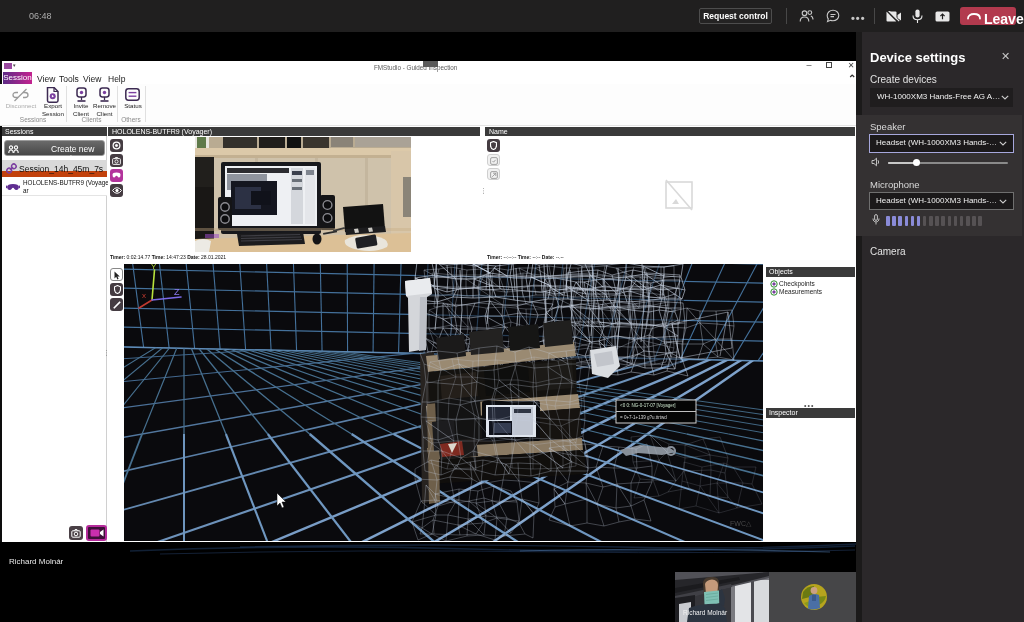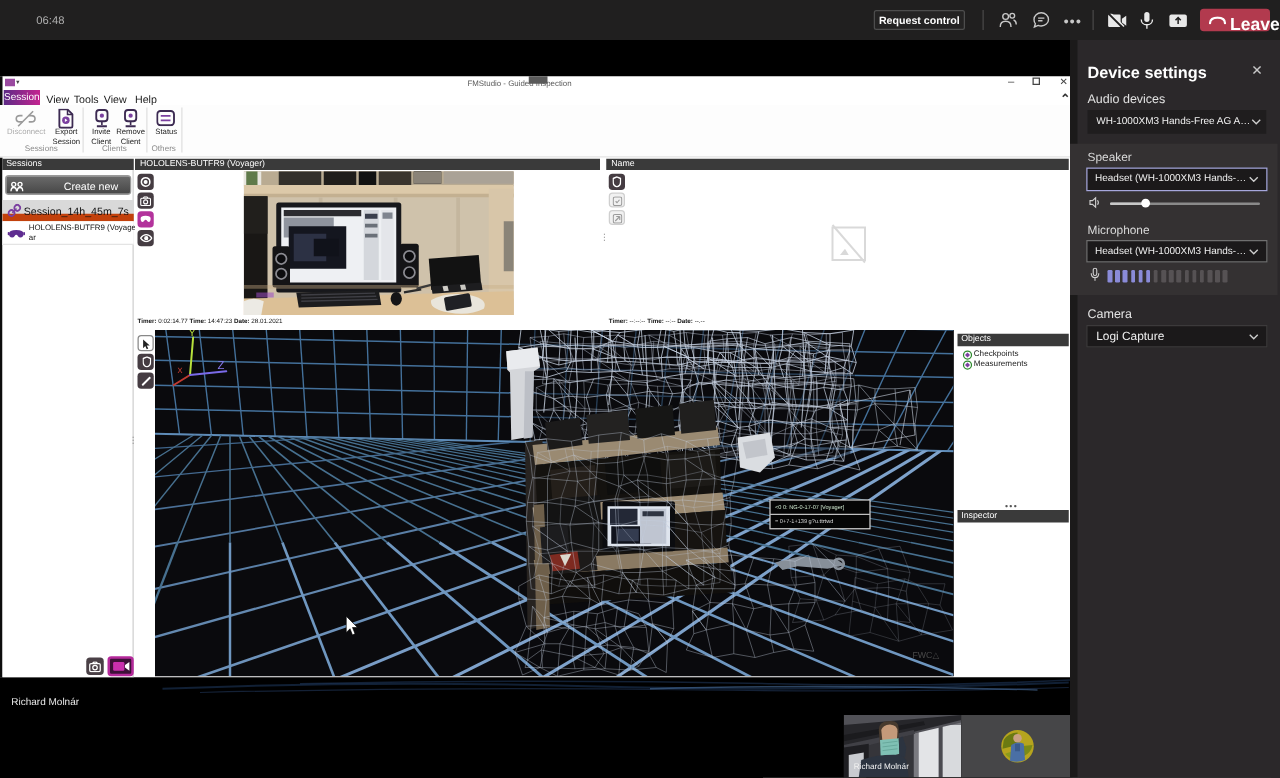--- a/index.html
+++ b/index.html
@@ -596,21 +596,21 @@
       <path d="M40 24 Q45 20.5 50 23 L51 36 Q45 38.5 39 36.5 Z" fill="#4a6fa5"></path>
       <path d="M43 23 L47 23 L47 29 L43 29 Z" fill="#3a5a8a"></path>
     </svg>
   </div>
 
   <div class="abs" id="sidebar" style="left:856px;top:32px;width:168px;height:590px;background:#2b282a;overflow:hidden;">
     <div class="abs" style="left:0;top:0;width:6px;height:590px;background:#1b1a1a;"></div>
     <div class="abs" style="left:0;top:83px;width:166px;height:121px;background:#343132;"></div>
     <div class="abs" style="left:14px;top:18px;color:#fff;font-size:13px;font-weight:bold;">Device settings</div>
     <div class="abs" style="left:145px;top:18px;color:#c8c8c8;font-size:11px;">✕</div>
-    <div class="abs" style="left:14px;top:42px;color:#e2e2e2;font-size:10px;">Audio devices</div>
+    <div class="abs" style="left:14px;top:42px;color:#e2e2e2;font-size:10px;">Create devices</div>
     <div class="abs" style="left:14px;top:56px;width:143px;height:19px;background:#1f1d1e;">
       <div class="abs" style="left:7px;top:4px;width:124px;color:#f0f0f0;font-size:8px;white-space:nowrap;overflow:hidden;text-overflow:ellipsis;">WH-1000XM3 Hands-Free AG Au...</div>
       <svg class="abs" style="left:131px;top:7px;" width="8" height="5" viewBox="0 0 8 5" fill="none" stroke="#cfcfcf" stroke-width="1.1">
           <path d="M0.8 0.8 L4 4 L7.2 0.8"></path>
         </svg>
     </div>
     <div class="abs" style="left:14px;top:89px;color:#dadada;font-size:9.5px;">Speaker</div>
     <div class="abs" style="left:13px;top:102px;width:145px;height:19px;background:#1b191a;border:1.5px solid #a6a7dc;">
       <div class="abs" style="left:6px;top:3px;width:122px;color:#f0f0f0;font-size:8px;white-space:nowrap;overflow:hidden;text-overflow:ellipsis;">Headset (WH-1000XM3 Hands-F...</div>
       <svg class="abs" style="left:129px;top:6px;" width="8" height="5" viewBox="0 0 8 5" fill="none" stroke="#cfcfcf" stroke-width="1.1">
@@ -647,21 +647,15 @@
         <div class="abs" style="left:49.2px;top:0;width:3.5px;height:10px;background:#565254;border-radius:1px;"></div>
         <div class="abs" style="left:55.4px;top:0;width:3.5px;height:10px;background:#565254;border-radius:1px;"></div>
         <div class="abs" style="left:61.5px;top:0;width:3.5px;height:10px;background:#565254;border-radius:1px;"></div>
         <div class="abs" style="left:67.7px;top:0;width:3.5px;height:10px;background:#565254;border-radius:1px;"></div>
         <div class="abs" style="left:73.8px;top:0;width:3.5px;height:10px;background:#565254;border-radius:1px;"></div>
         <div class="abs" style="left:80.0px;top:0;width:3.5px;height:10px;background:#565254;border-radius:1px;"></div>
         <div class="abs" style="left:86.1px;top:0;width:3.5px;height:10px;background:#565254;border-radius:1px;"></div>
         <div class="abs" style="left:92.2px;top:0;width:3.5px;height:10px;background:#565254;border-radius:1px;"></div>
       </div>
     <div class="abs" style="left:14px;top:214px;color:#e2e2e2;font-size:10px;">Camera</div>
-    <div class="abs" style="left:13px;top:228px;width:145px;height:18px;background:#1b191a;border:1px solid #3c3a3b;">
-      <div class="abs" style="left:7px;top:3px;color:#f0f0f0;font-size:9.5px;">Logi Capture</div>
-      <svg class="abs" style="left:129px;top:6px;" width="8" height="5" viewBox="0 0 8 5" fill="none" stroke="#cfcfcf" stroke-width="1.1">
-          <path d="M0.8 0.8 L4 4 L7.2 0.8"></path>
-        </svg>
-    </div>
   </div>
 
 </div>
 
 </body></html>

